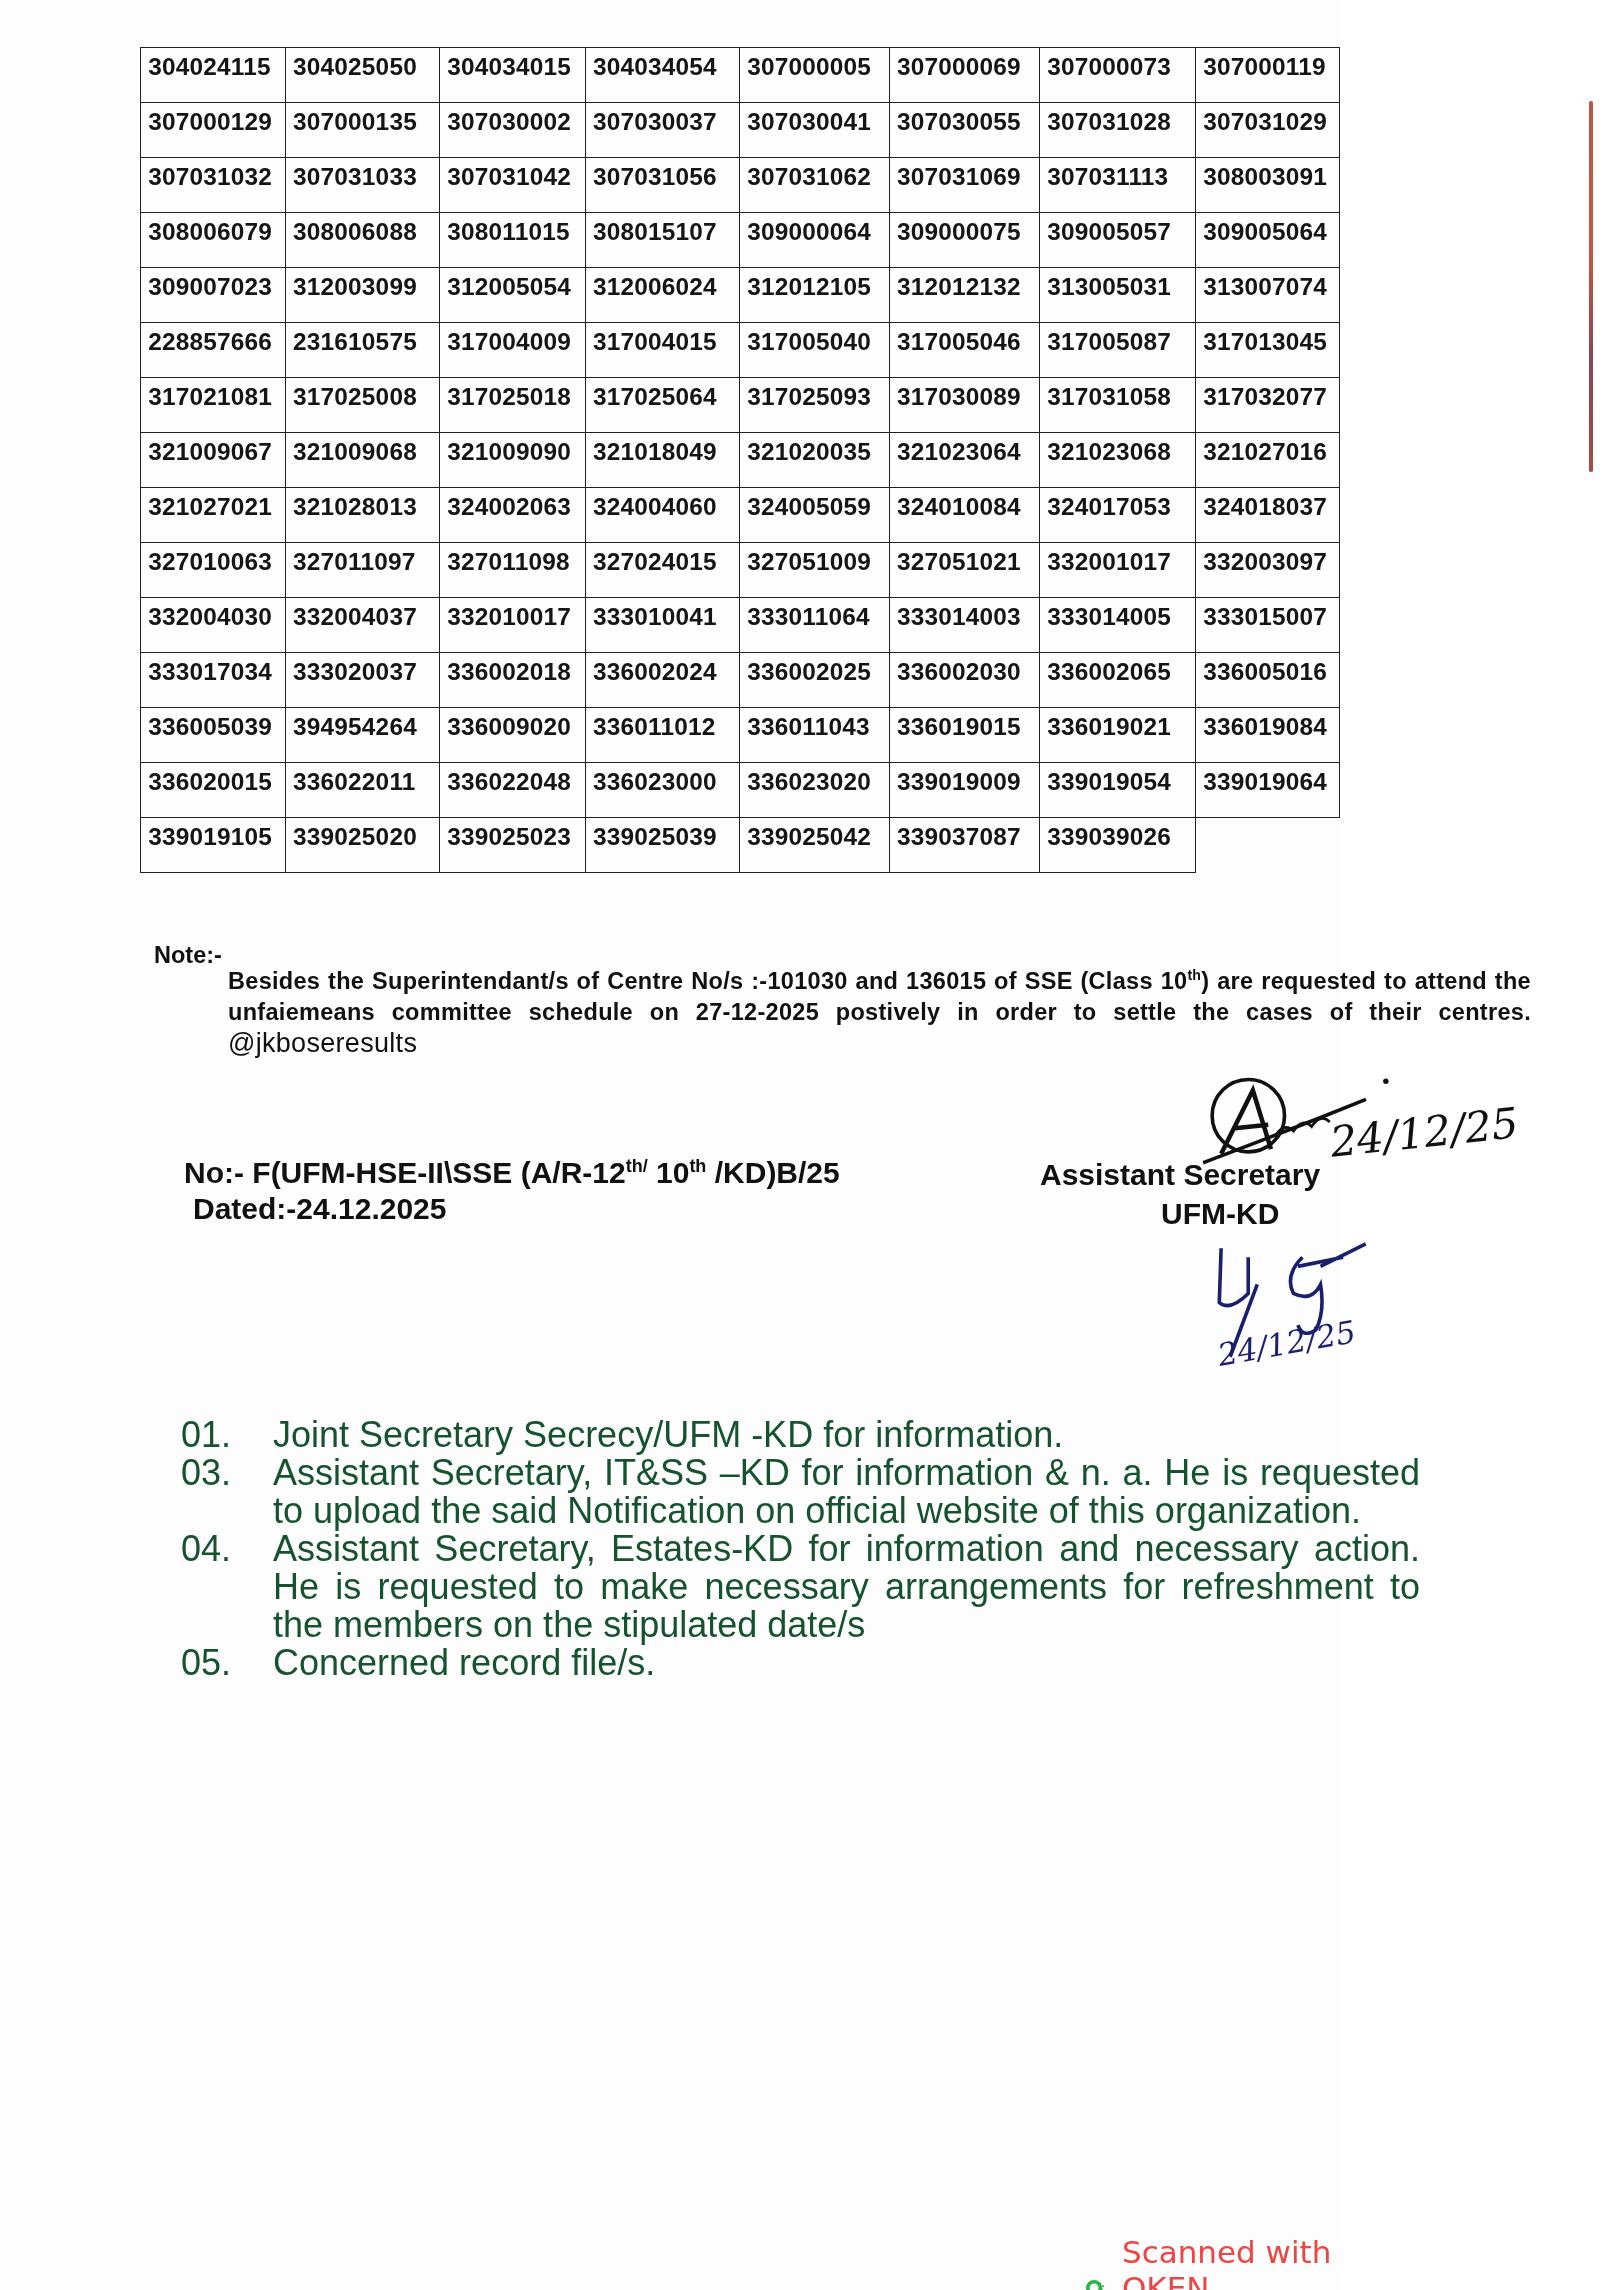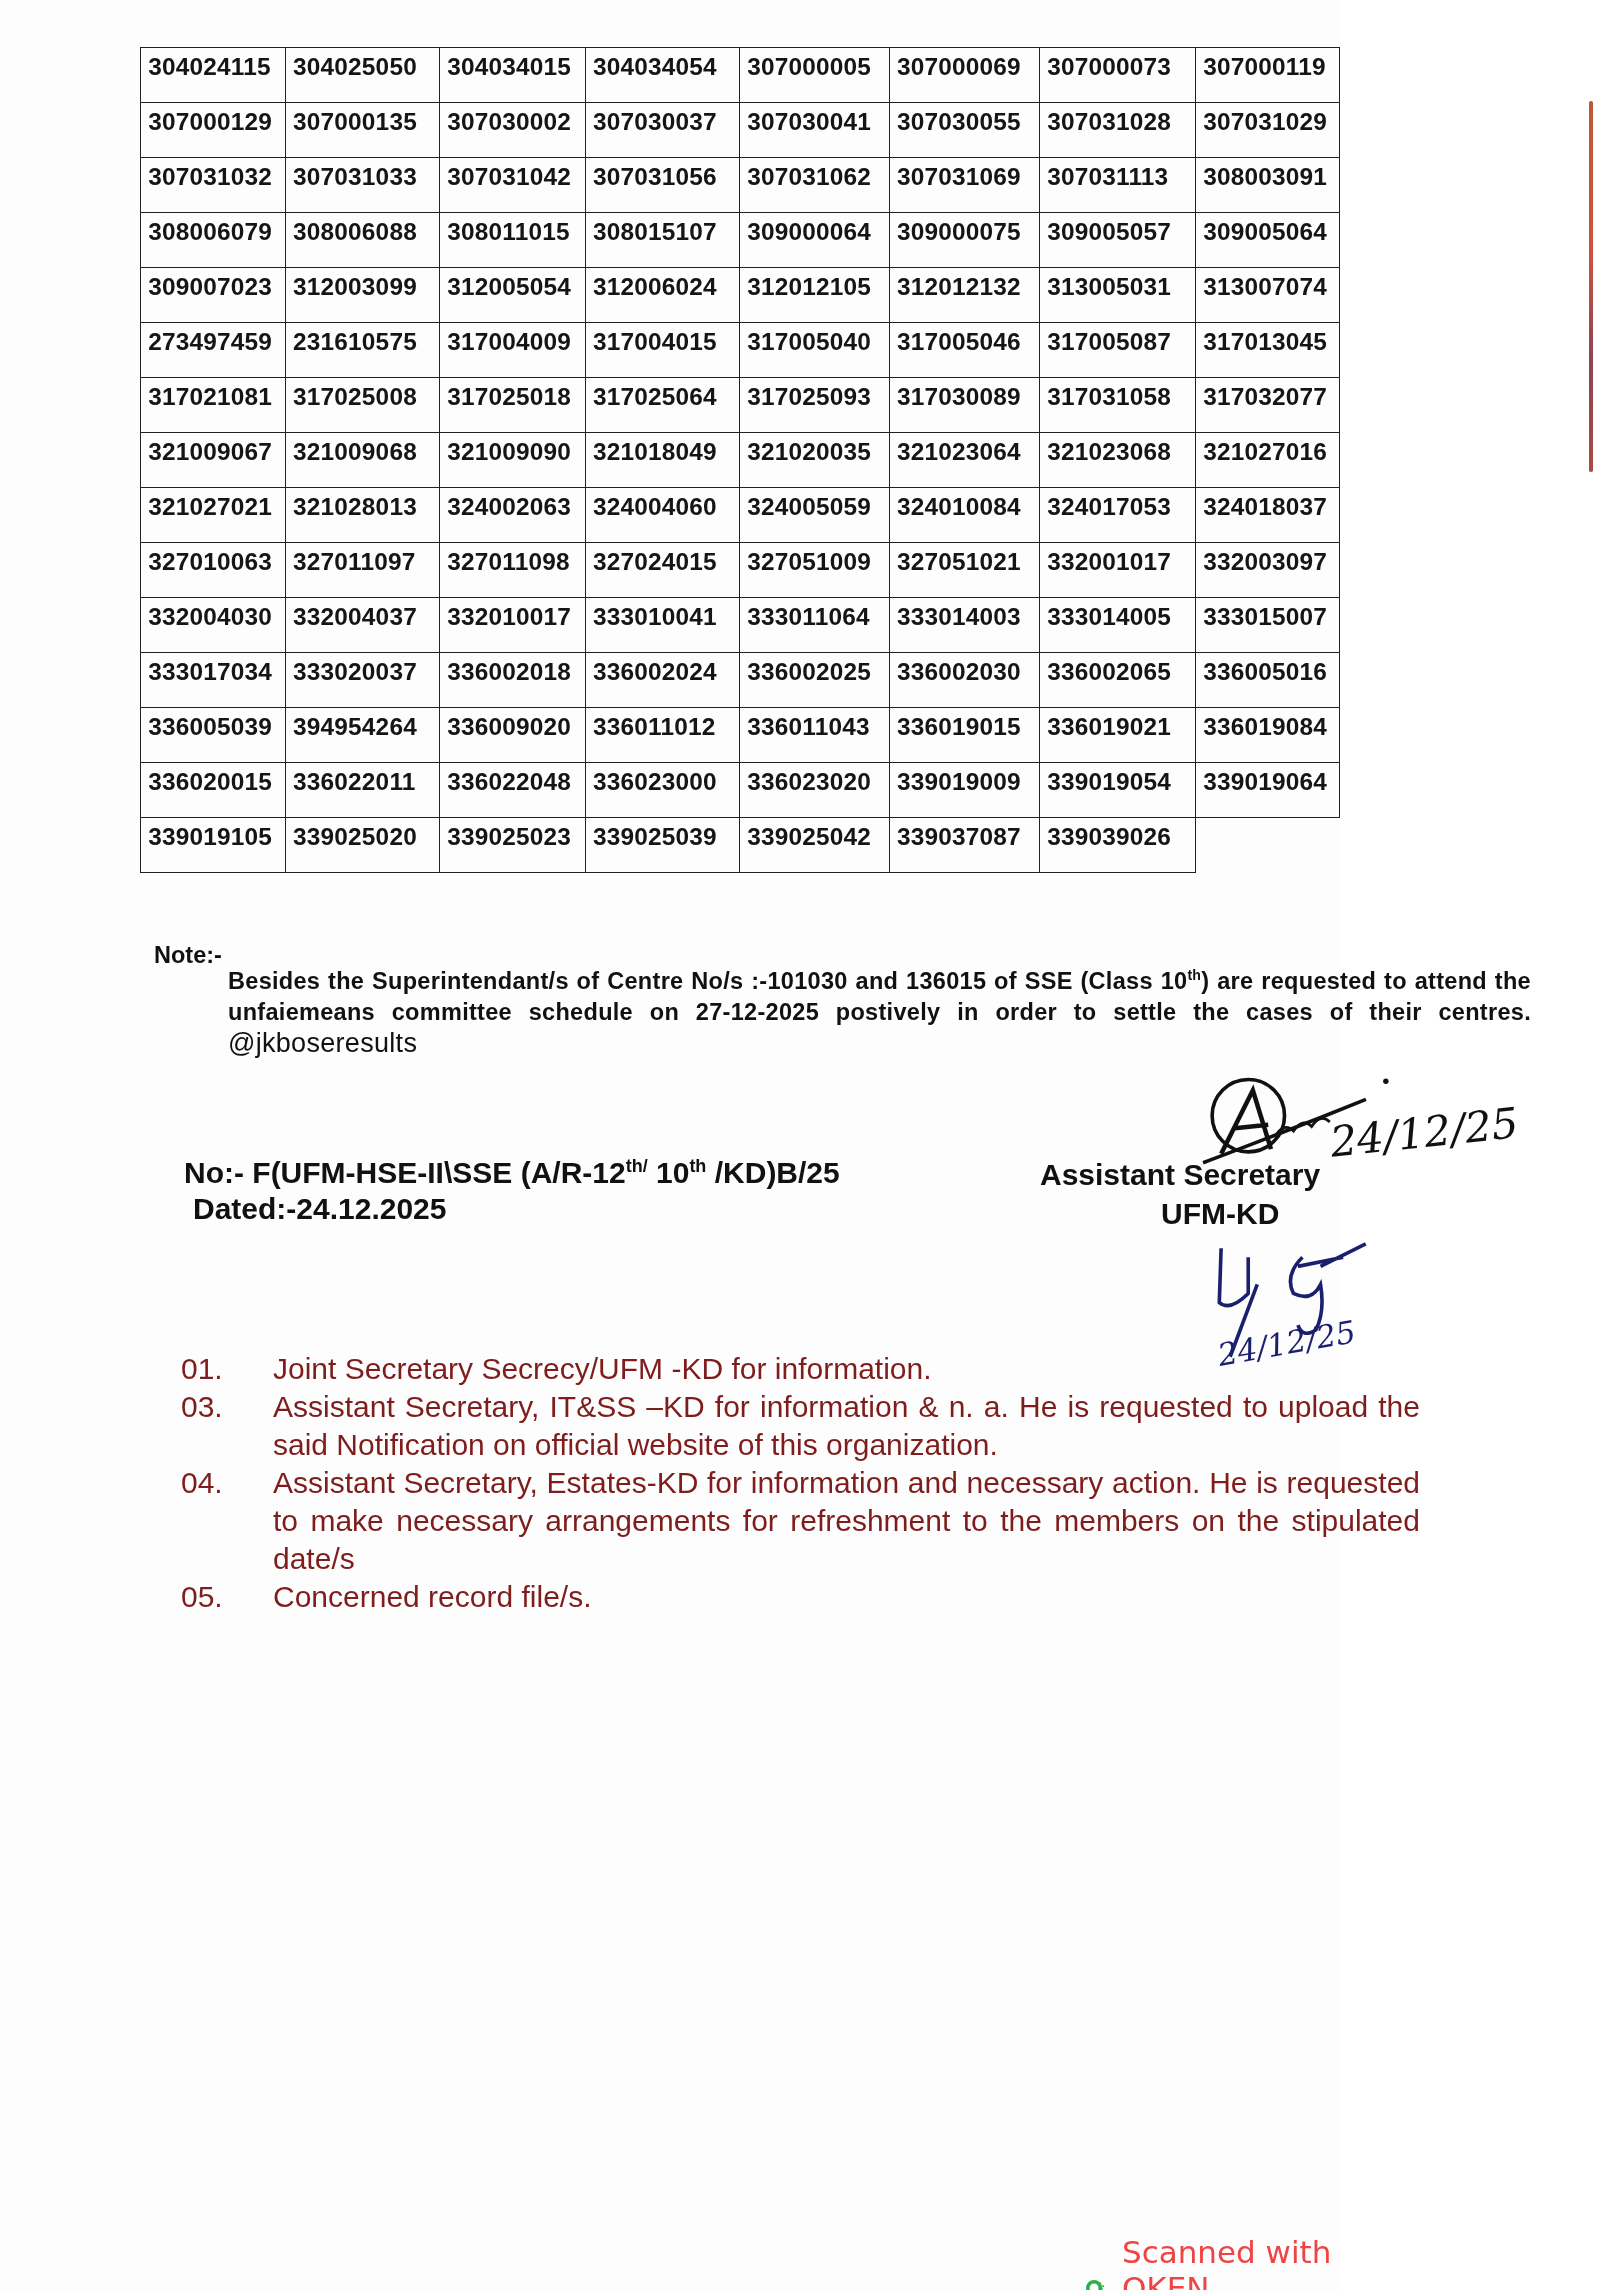--- a/index.html
+++ b/index.html
@@ -66,22 +66,22 @@
       font-size: 30px; font-weight: 700;
     }
     .sig-dept {
       position: absolute; left: 1161px; top: 1197px;
       font-size: 30px; font-weight: 700;
     }
     .sig-svg { position: absolute; }
 
     
     .dist-list {
-      position: absolute; left: 181px; top: 1350px; width: 1239px;
-      font-size: 30px; line-height: 38px; color: #7f1d1d;
+      position: absolute; left: 181px; top: 1416px; width: 1239px;
+      font-size: 36px; line-height: 38px; color: #14532d;
     }
     .dist-item { display: flex; margin-bottom: 0; }
     .dist-num { width: 92px; flex: 0 0 92px; }
     .dist-text { flex: 1; text-align: justify; }
 
     
     .scanner-footer {
       position: absolute; left: 1086px; top: 2234px;
       display: flex; align-items: center; gap: 16.3px;
       font-family: "DejaVu Sans", sans-serif; font-size: 31px; color: #ef4444;
@@ -145,21 +145,21 @@
           <td class="c0">309007023</td>
           <td class="c1">312003099</td>
           <td class="c2">312005054</td>
           <td class="c3">312006024</td>
           <td class="c4">312012105</td>
           <td class="c5">312012132</td>
           <td class="c6">313005031</td>
           <td class="c7">313007074</td>
         </tr>
         <tr>
-          <td class="c0">273497459</td>
+          <td class="c0">228857666</td>
           <td class="c1">231610575</td>
           <td class="c2">317004009</td>
           <td class="c3">317004015</td>
           <td class="c4">317005040</td>
           <td class="c5">317005046</td>
           <td class="c6">317005087</td>
           <td class="c7">317013045</td>
         </tr>
         <tr>
           <td class="c0">317021081</td>

